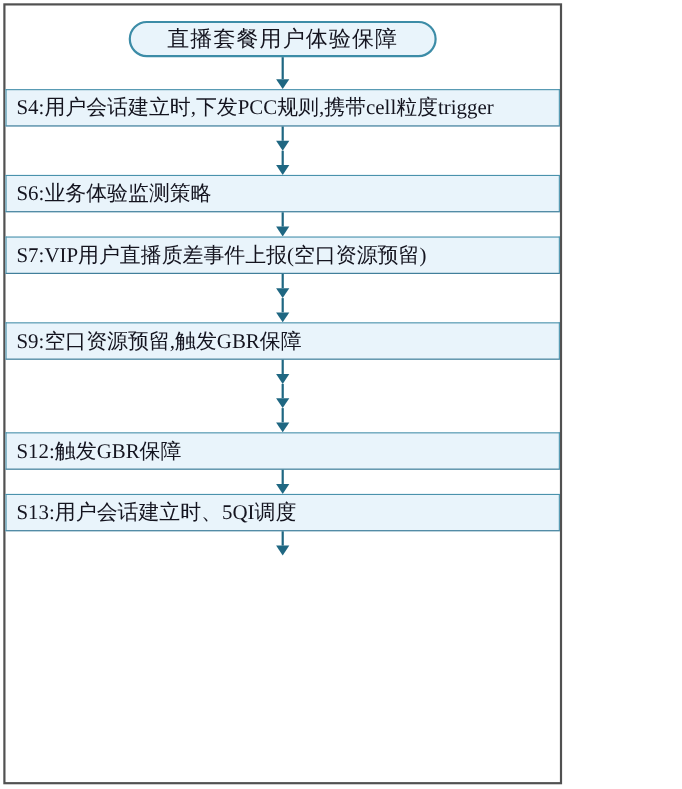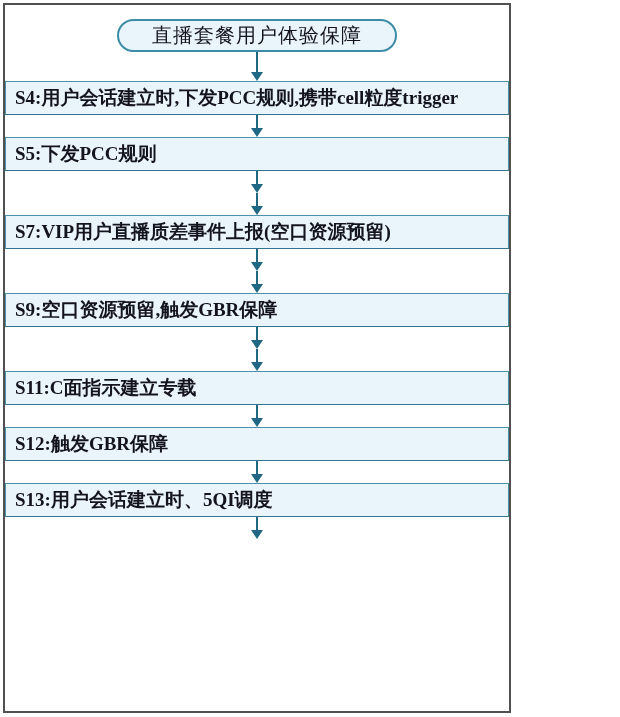--- a/index.html
+++ b/index.html
@@ -52,21 +52,20 @@
       background: #e9f4fb;
       border: 1.5px solid #4a92ac;
       border-bottom-color: #2f7391;
       display: flex;
       align-items: center;
       padding-left: 9px;
       font-size: 19px;
       color: #14141f;
       white-space: nowrap;
       flex: 0 0 auto;
-      font-weight: bold;
     }
     .arrow {
       display: flex;
       flex-direction: column;
       align-items: center;
       flex: 0 0 auto;
       height: 22px;
     }
     .arrow.arrow-first {
       height: 29px;
@@ -102,29 +101,29 @@
 
     <div class="step-box">
       <span>S4:用户会话建立时,下发PCC规则,携带cell粒度trigger</span>
     </div>
 
     <div class="arrow">
       <div class="arrow-line"></div>
       <div class="arrow-head"></div>
     </div>
 
-    <div class="step-box">
-      <span>S5:下发PCC规则</span>
-    </div>
 
     <div class="arrow">
       <div class="arrow-line"></div>
       <div class="arrow-head"></div>
     </div>
 
+    <div class="step-box">
+      <span>S6:业务体验监测策略</span>
+    </div>
 
     <div class="arrow">
       <div class="arrow-line"></div>
       <div class="arrow-head"></div>
     </div>
 
     <div class="step-box">
       <span>S7:VIP用户直播质差事件上报(空口资源预留)</span>
     </div>
 
@@ -147,23 +146,20 @@
       <div class="arrow-line"></div>
       <div class="arrow-head"></div>
     </div>
 
 
     <div class="arrow">
       <div class="arrow-line"></div>
       <div class="arrow-head"></div>
     </div>
 
-    <div class="step-box">
-      <span>S11:C面指示建立专载</span>
-    </div>
 
     <div class="arrow">
       <div class="arrow-line"></div>
       <div class="arrow-head"></div>
     </div>
 
     <div class="step-box">
       <span>S12:触发GBR保障</span>
     </div>
 

